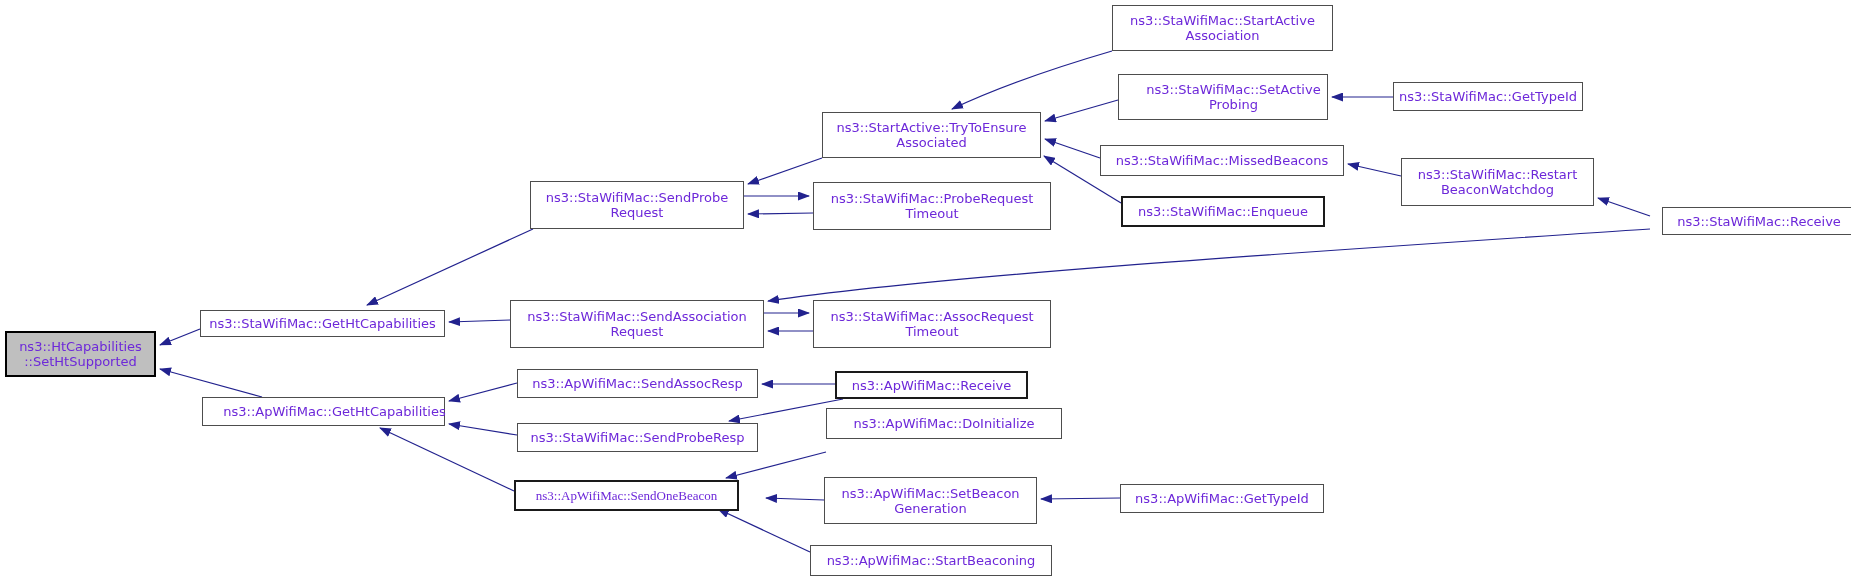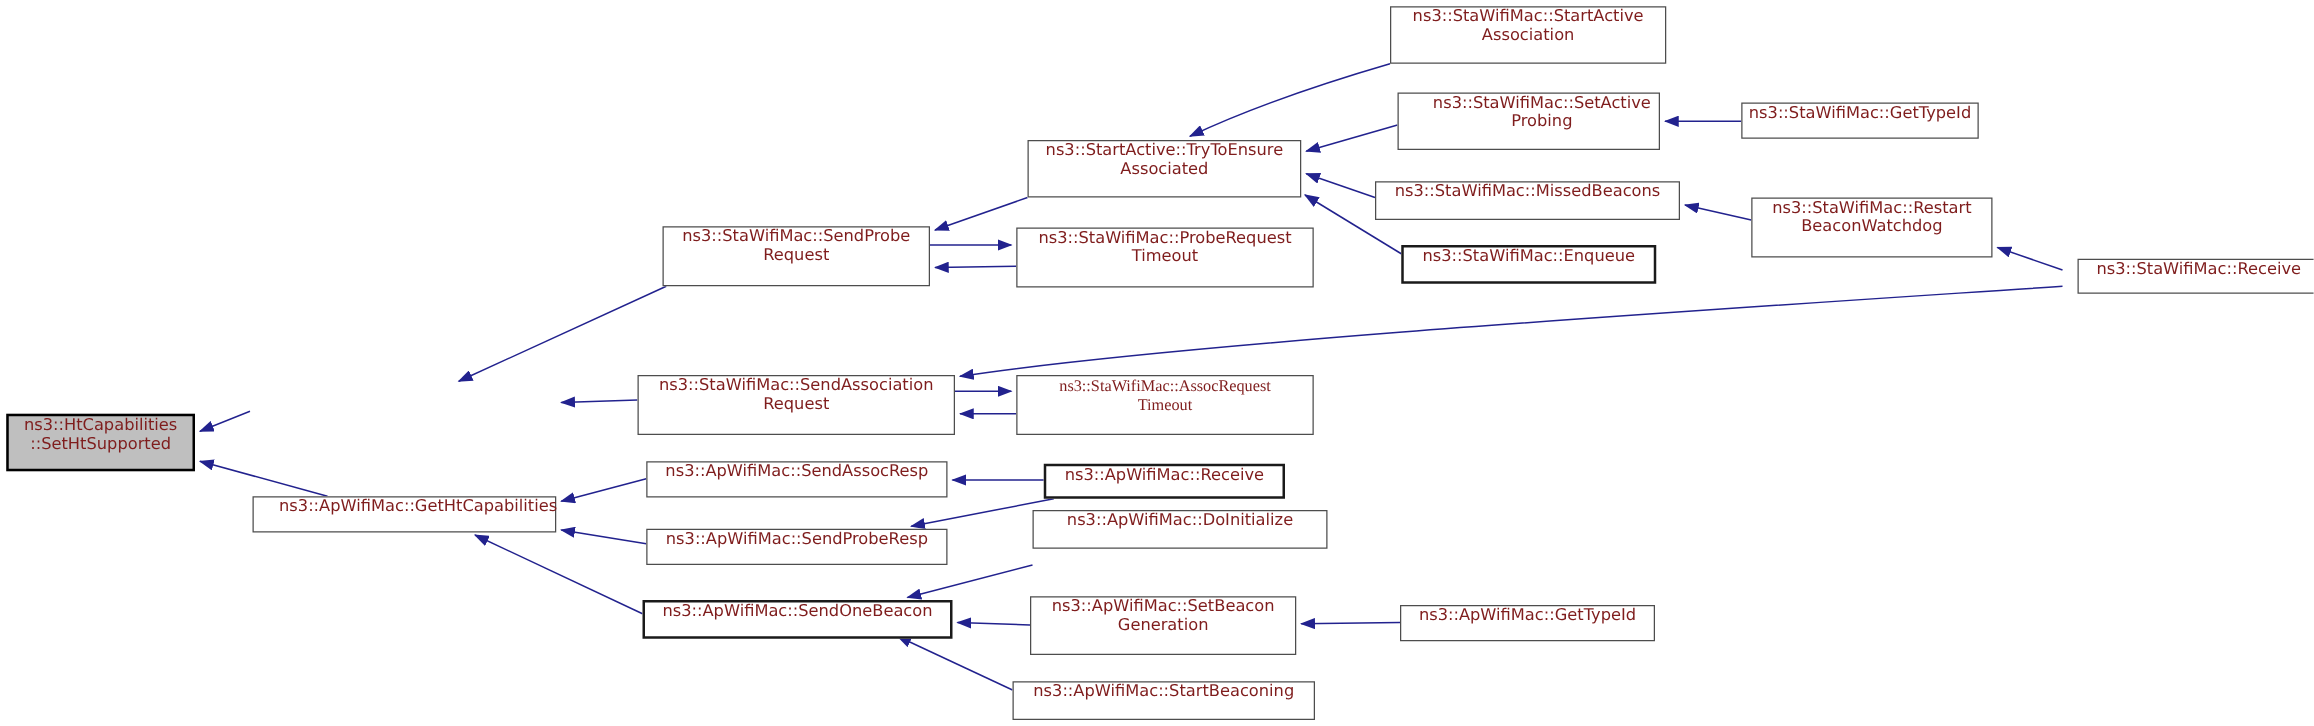--- a/index.html
+++ b/index.html
@@ -9,26 +9,27 @@
     background:#ffffff;
     font-family:"DejaVu Sans","Liberation Sans",sans-serif;
     overflow:hidden;
   }
   #edges{position:absolute;left:0;top:0;width:1851px;height:581px;}
   .node{
     position:absolute;
     box-sizing:border-box;
     background:#ffffff;
     border:1px solid #4d4d4d;
-    color:#7f1d1d;
+    color:#6d28d9;
     font-size:13px;
     line-height:15px;
     display:flex;
     flex-direction:column;
     align-items:center;
+    justify-content:center;
     text-align:center;
     white-space:nowrap;
     cursor:pointer;
     z-index:2;
   }
   .node.bold{border:2px solid #1a1a1a;}
   .node.highlighted{border:2px solid #000000;}
   .node span{display:block;}
 </style>
 </head>
@@ -68,49 +69,52 @@
         <path d="M824,500 L766,498" stroke="#22228e" marker-end="url(#arrow)"></path>
         <path d="M810,552 L718,509" stroke="#22228e" marker-end="url(#arrow)"></path>
         <path d="M1120,498 L1041,499" stroke="#22228e" marker-end="url(#arrow)"></path>
       </g>
   </svg>
 
 <div class="node highlighted" style="left: 5px; top: 331px; width: 151px; height: 46px; background: rgb(191, 191, 191);">
       <span>ns3::HtCapabilities</span>
       <span>::SetHtSupported</span>
     </div>
+    <div class="node" style="left: 200px; top: 310px; width: 245px; height: 27px;">
+      <span>ns3::StaWifiMac::GetHtCapabilities</span>
+    </div>
     <div class="node" style="left: 202px; top: 397px; width: 243px; height: 29px; padding-left: 22px;">
       <span>ns3::ApWifiMac::GetHtCapabilities</span>
     </div>
     <div class="node" style="left: 530px; top: 181px; width: 214px; height: 48px;">
       <span>ns3::StaWifiMac::SendProbe</span>
       <span>Request</span>
     </div>
     <div class="node" style="left: 510px; top: 300px; width: 254px; height: 48px;">
       <span>ns3::StaWifiMac::SendAssociation</span>
       <span>Request</span>
     </div>
     <div class="node" style="left: 517px; top: 369px; width: 241px; height: 29px;">
       <span>ns3::ApWifiMac::SendAssocResp</span>
     </div>
     <div class="node" style="left: 517px; top: 423px; width: 241px; height: 29px;">
-      <span>ns3::ApWifiMac::SendProbeResp</span>
+      <span>ns3::StaWifiMac::SendProbeResp</span>
     </div>
-    <div class="node bold" style="left: 514px; top: 480px; width: 248px; height: 31px;">
+    <div class="node bold" style="left: 514px; top: 480px; width: 225px; height: 31px; font-family: Liberation Serif, serif;">
       <span>ns3::ApWifiMac::SendOneBeacon</span>
     </div>
     <div class="node" style="left: 822px; top: 112px; width: 219px; height: 46px;">
       <span>ns3::StartActive::TryToEnsure</span>
       <span>Associated</span>
     </div>
     <div class="node" style="left: 813px; top: 182px; width: 238px; height: 48px;">
       <span>ns3::StaWifiMac::ProbeRequest</span>
       <span>Timeout</span>
     </div>
-    <div class="node" style="left: 813px; top: 300px; width: 238px; height: 48px; font-family: Liberation Serif, serif;">
+    <div class="node" style="left: 813px; top: 300px; width: 238px; height: 48px;">
       <span>ns3::StaWifiMac::AssocRequest</span>
       <span>Timeout</span>
     </div>
     <div class="node bold" style="left: 835px; top: 371px; width: 193px; height: 28px;">
       <span>ns3::ApWifiMac::Receive</span>
     </div>
     <div class="node" style="left: 826px; top: 408px; width: 236px; height: 31px;">
       <span>ns3::ApWifiMac::DoInitialize</span>
     </div>
     <div class="node" style="left: 824px; top: 477px; width: 213px; height: 47px;">

